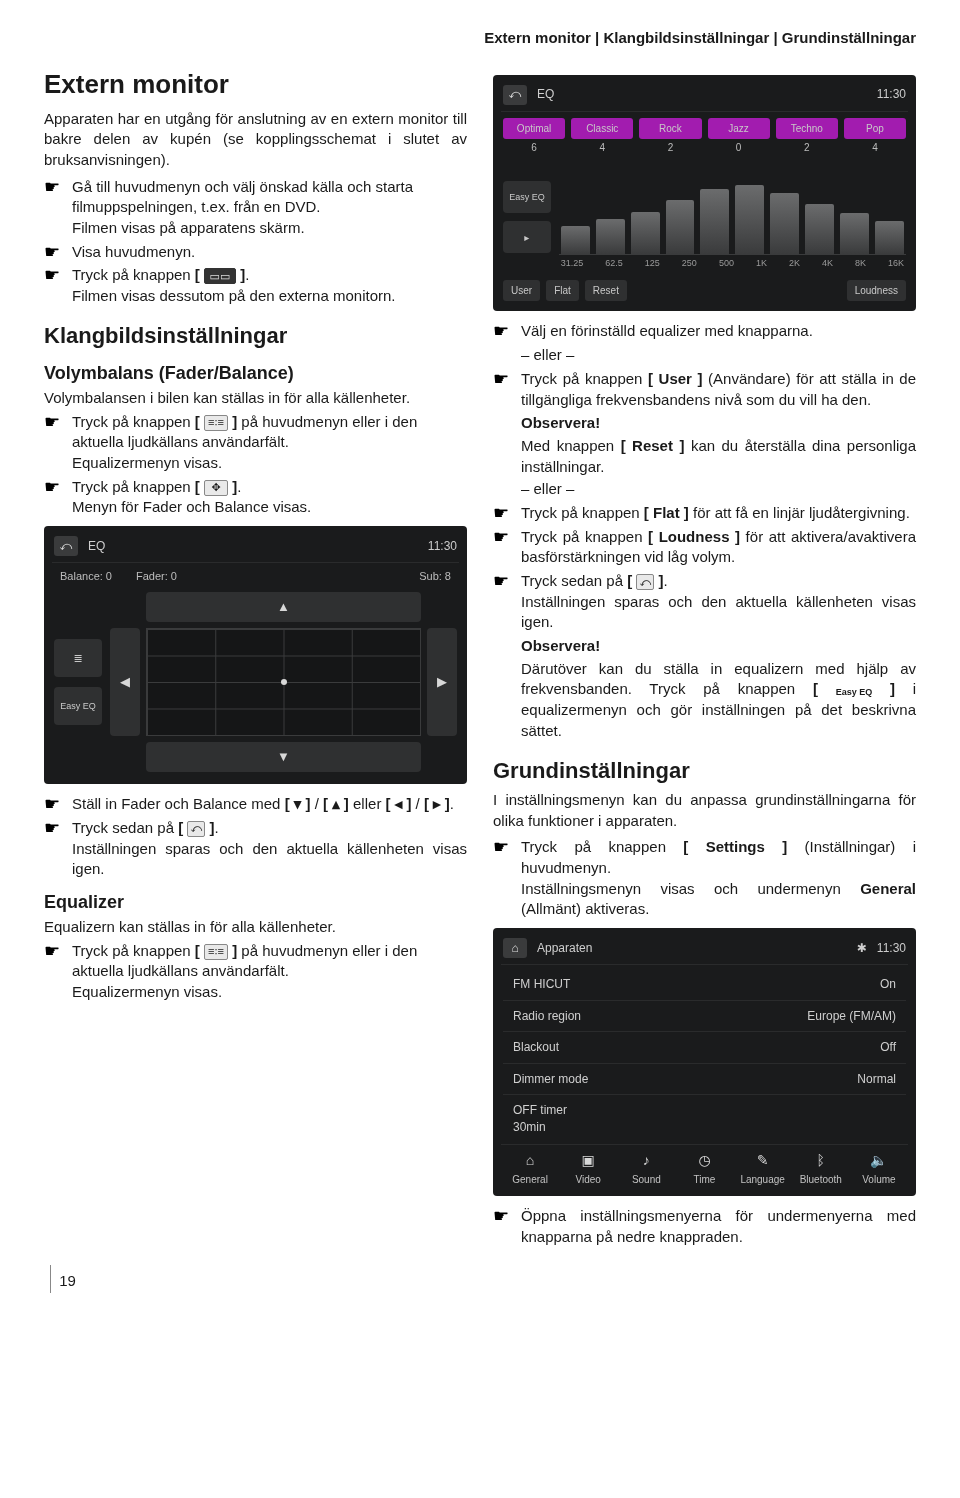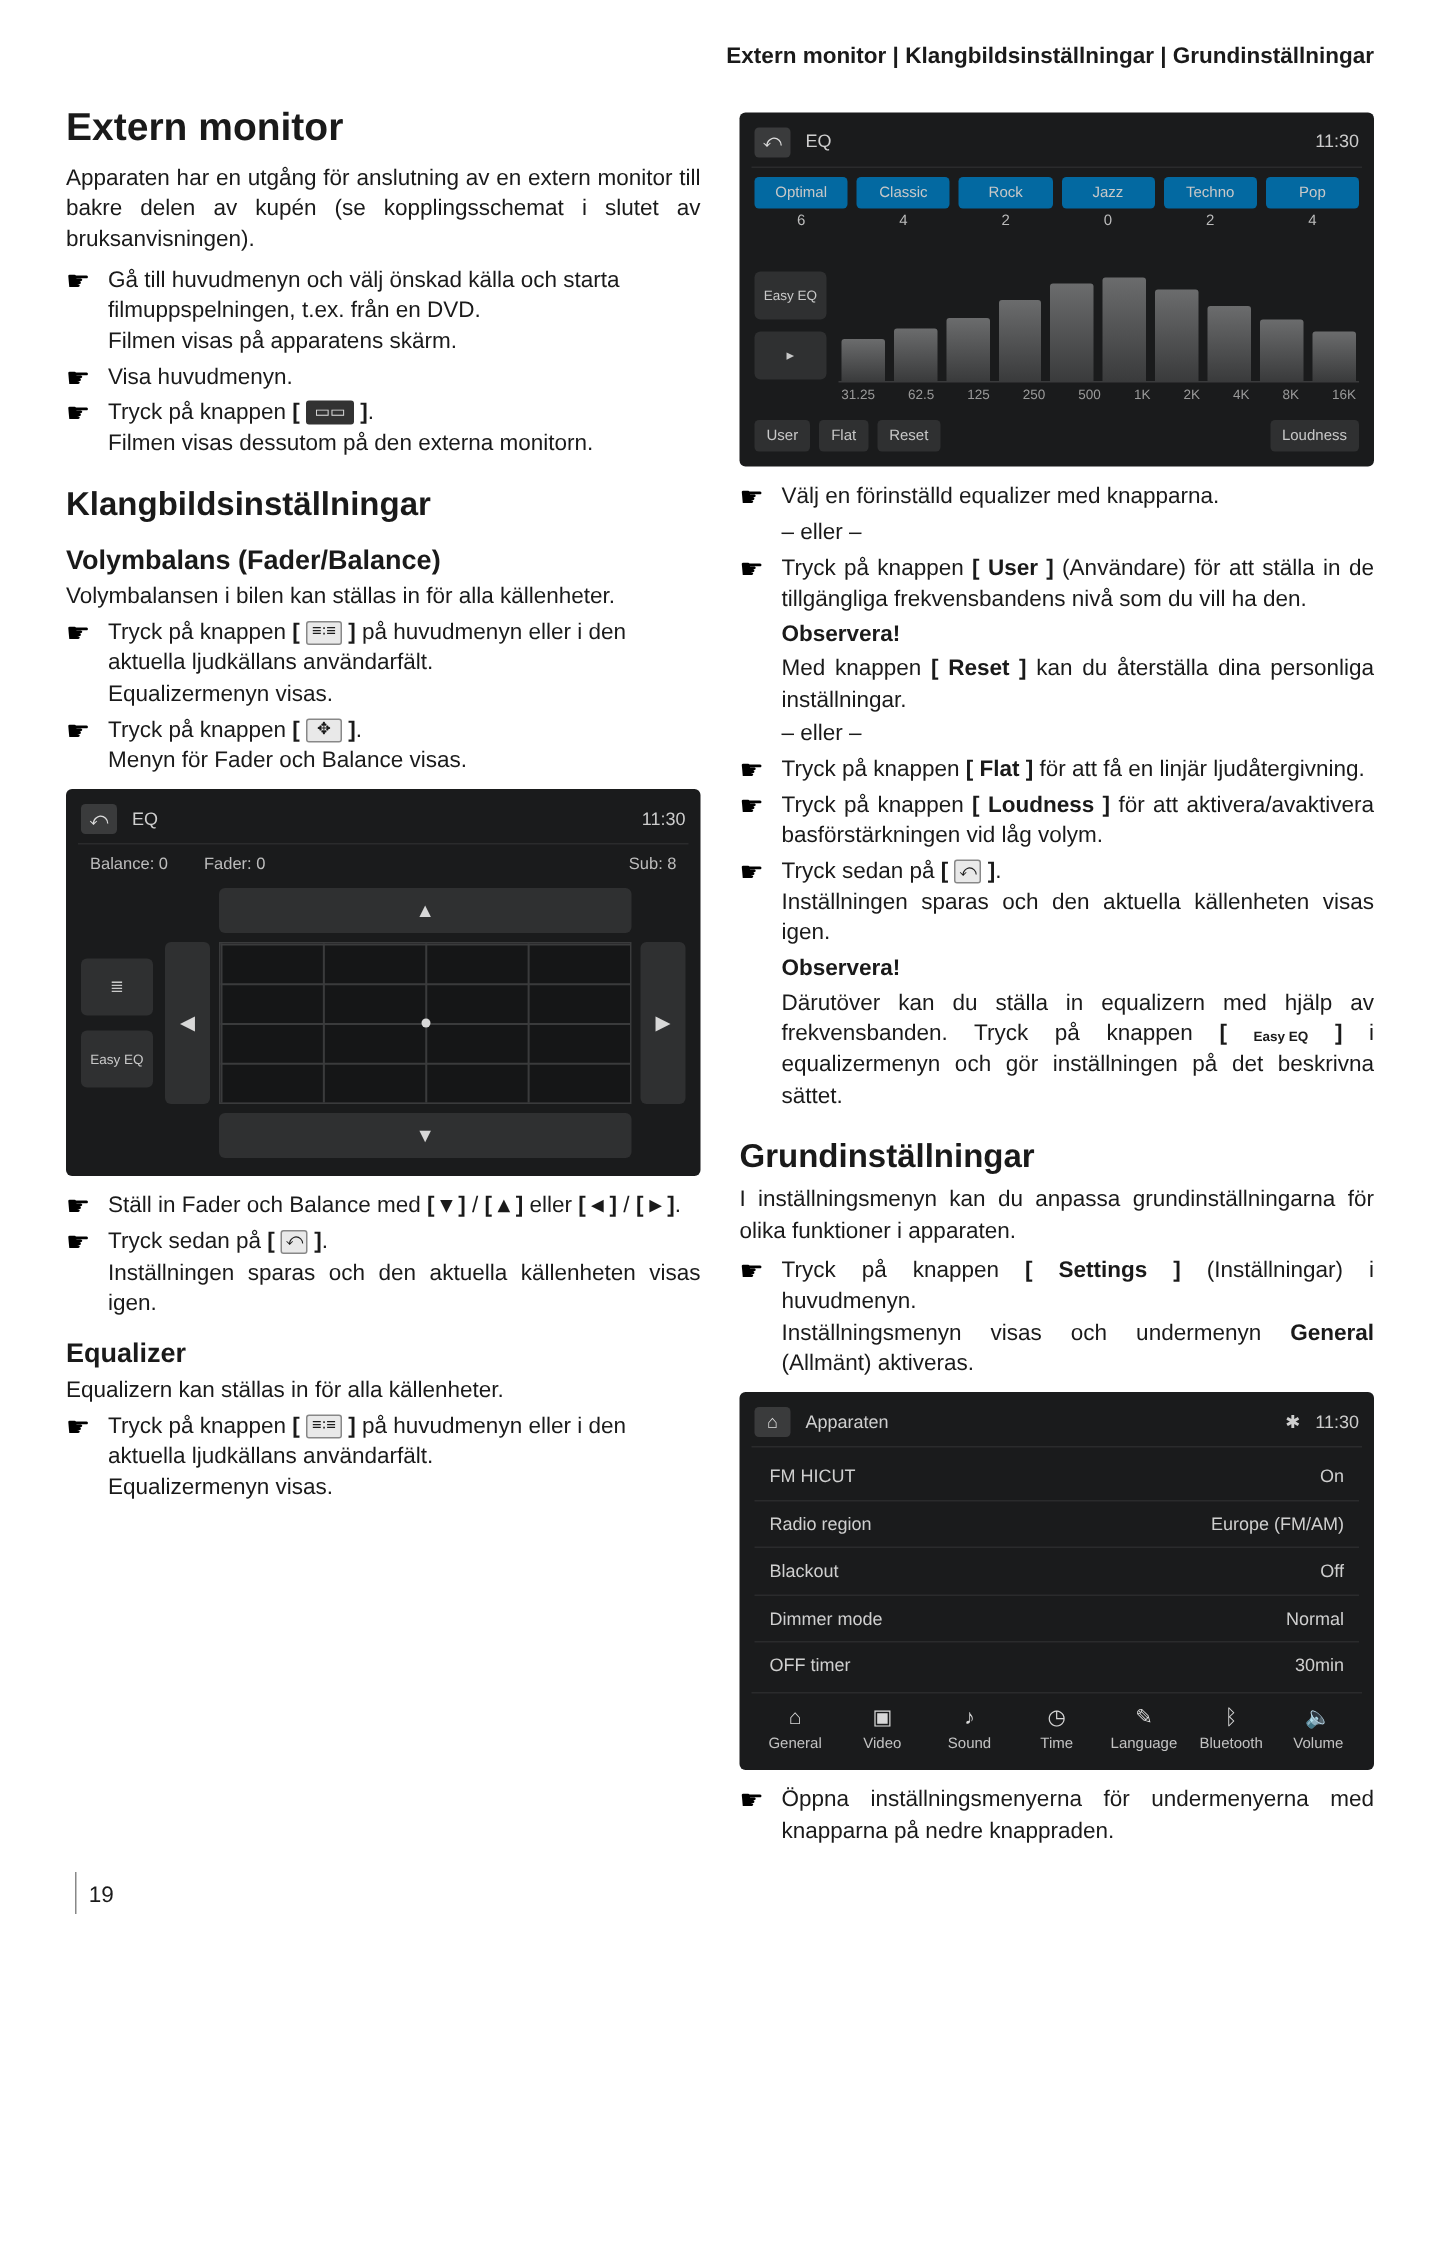--- a/index.html
+++ b/index.html
@@ -156,21 +156,21 @@
   
   .eq-presets {
     display: flex;
     gap: 6px;
     padding: 6px 2px 2px 2px;
   }
   .eq-presets .p {
     flex: 1 1 0;
     font-size: 10px;
     text-align: center;
-    background: #0369a1;
+    background: #a21caf;
     border-radius: 3px;
     padding: 4px 0;
     color: #c8c8c8;
   }
   .eq-nums {
     display: flex; gap: 6px; padding: 0 2px;
   }
   .eq-nums span { flex: 1 1 0; text-align: center; font-size: 10px; color: #bcbcbc; }
   .eq-body { display: flex; gap: 8px; padding: 6px 2px 2px 2px; align-items: stretch; }
   .eq-left { width: 48px; display: flex; flex-direction: column; gap: 8px; justify-content: center; }
@@ -196,21 +196,21 @@
 
   
   .settings-list { padding: 4px 2px 2px 2px; }
   .srow {
     display: flex; justify-content: space-between;
     padding: 7px 10px;
     border-bottom: 1px solid #2a2b2c;
     font-size: 12px;
     color: #cfcfcf;
   }
-  .srow:last-child { border-bottom: none; }
+  .srow:last-child { border-bottom: none; flex-direction: column; }
   .tabs {
     display: flex;
     gap: 4px;
     padding: 6px 2px 2px 2px;
     border-top: 1px solid #2a2b2c;
   }
   .tabs .t {
     flex: 1 1 0;
     text-align: center;
     font-size: 10px;

